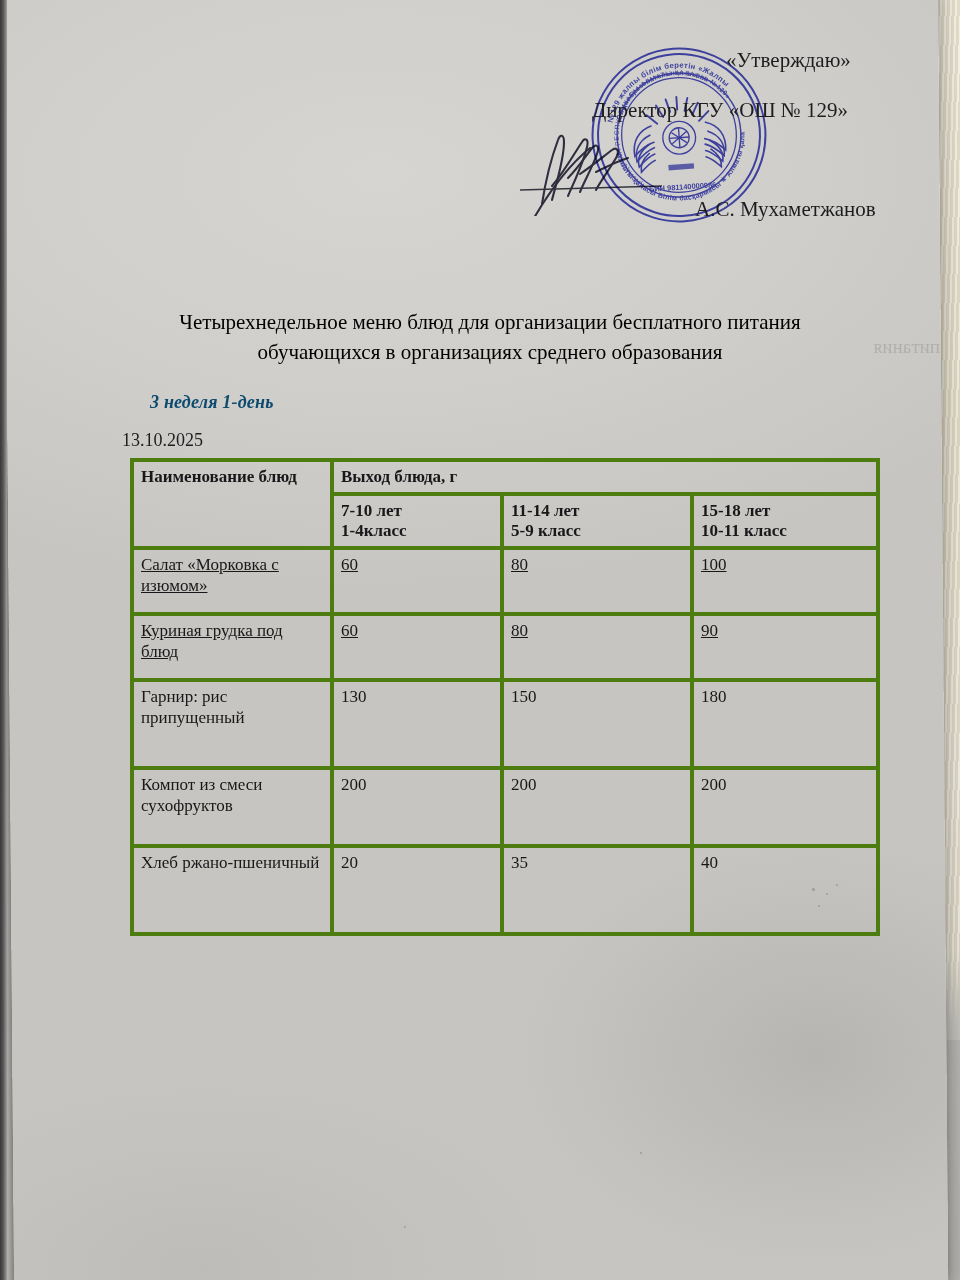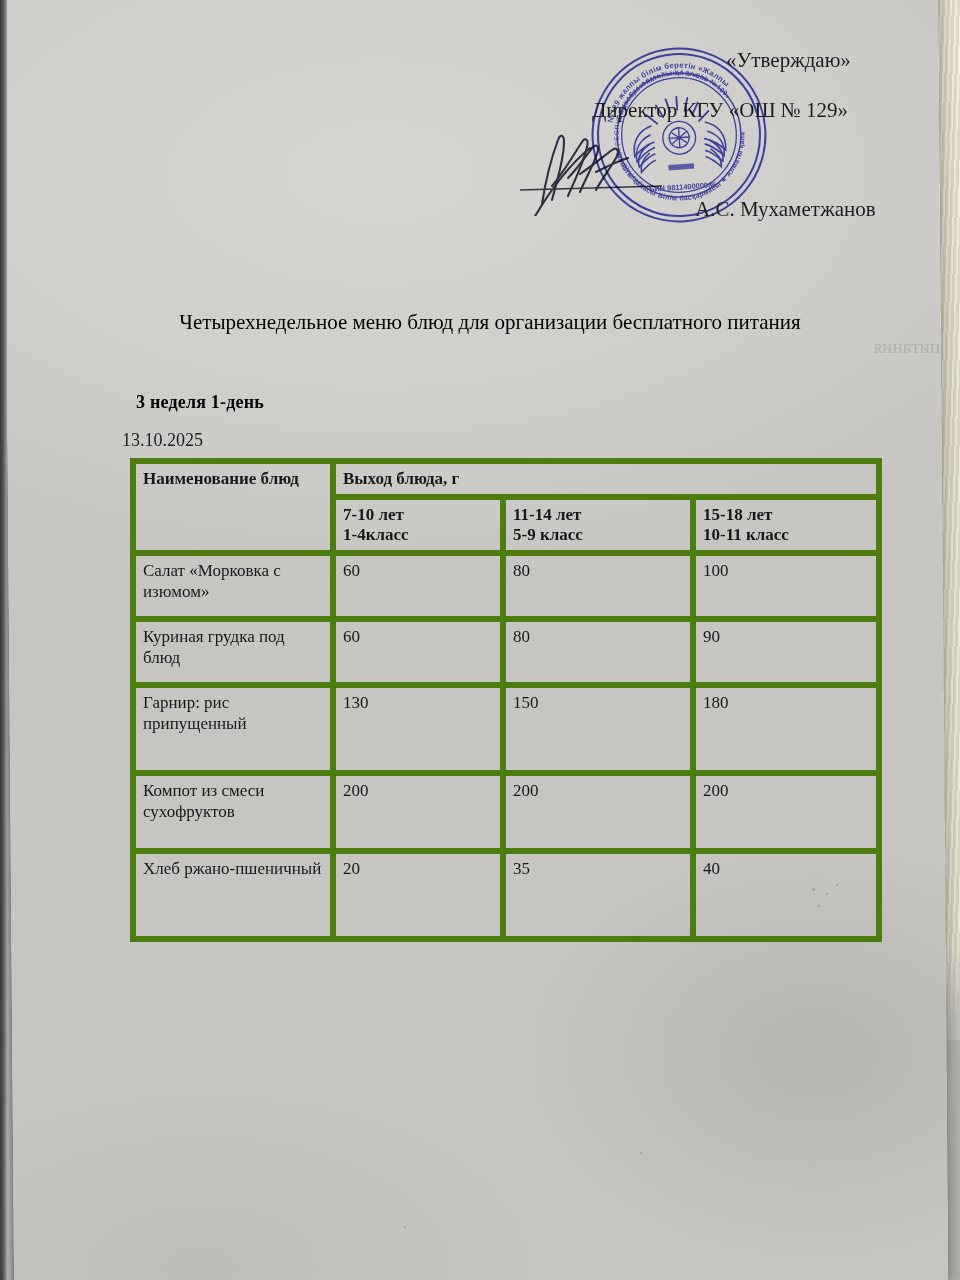--- a/index.html
+++ b/index.html
@@ -90,52 +90,52 @@
     transform:scaleX(-1); white-space:nowrap; pointer-events:none;
   }
 
   
   .doc-title{
     position:absolute; top:308px; left:110px; width:760px;
     text-align:center; font-size:21px; line-height:1.42; color:#000000;
   }
 
   .week-day{
-    position:absolute; top:392px; left:136px;
-    font-size:18px; font-weight:bold; color:#000000; letter-spacing:.2px;
+    position:absolute; top:392px; left:150px;
+    font-size:18px; font-weight:bold; color:#0c4a6e; letter-spacing:.2px;font-style:italic;
   }
   .doc-date{
     position:absolute; top:430px; left:122px;
     font-size:18px; color:#1e1e20;
   }
 
   
   .menu-table{
     position:absolute; top:458px; left:130px;
     width:746px; border-collapse:collapse;
     table-layout:fixed;
     color:#18181a;
   }
   .menu-table td, .menu-table th{
-    border:6px solid #4d7c0f;
+    border:4px solid #4d7c0f;
     vertical-align:top;
     padding:5px 7px 4px 7px;
     font-size:17px;
     line-height:1.22;
     font-weight:normal;
     text-align:left;
   }
   .menu-table th{ font-weight:bold; }
   .th-group{ text-align:center; font-size:18px; padding-bottom:3px;margin-left:22px;}
   .th-age{ text-align:center; font-size:17.5px; line-height:1.28; padding:5px 4px 8px;}
   .col-name{width:200px;}
   .col-a{width:170px;}
   .col-b{width:190px;}
   .col-c{width:186px;}
-  .r-name{ height:66px; }
+  .r-name{ height:66px;text-decoration:underline; }
   .r-tall{ height:88px; }
   .r-tall2{ height:78px;padding-left:32px; }
   .cell-val{ font-size:17px; }
 
   
   .speck{position:absolute;background:rgba(90,88,84,.35);border-radius:50%;}
 </style>
 </head>
 <body>
 
@@ -222,20 +222,21 @@
         <path d="M22 92 C36 68 56 40 78 22"></path>
       </g>
       <line x1="8" y1="64" x2="150" y2="60" stroke="#2a2a38" stroke-width="1.6"></line>
     </svg>
   </div>
 
   <div class="ghost">питания</div>
 
   <div class="doc-title">
     <div>Четырехнедельное меню блюд для организации бесплатного питания</div>
+    <div>обучающихся в организациях среднего образования</div>
   </div>
 
   <div class="week-day">3 неделя 1-день</div>
   <div class="doc-date">13.10.2025</div>
 
   <table class="menu-table">
     <colgroup>
       <col class="col-name">
         <col class="col-a">
         <col class="col-b">

